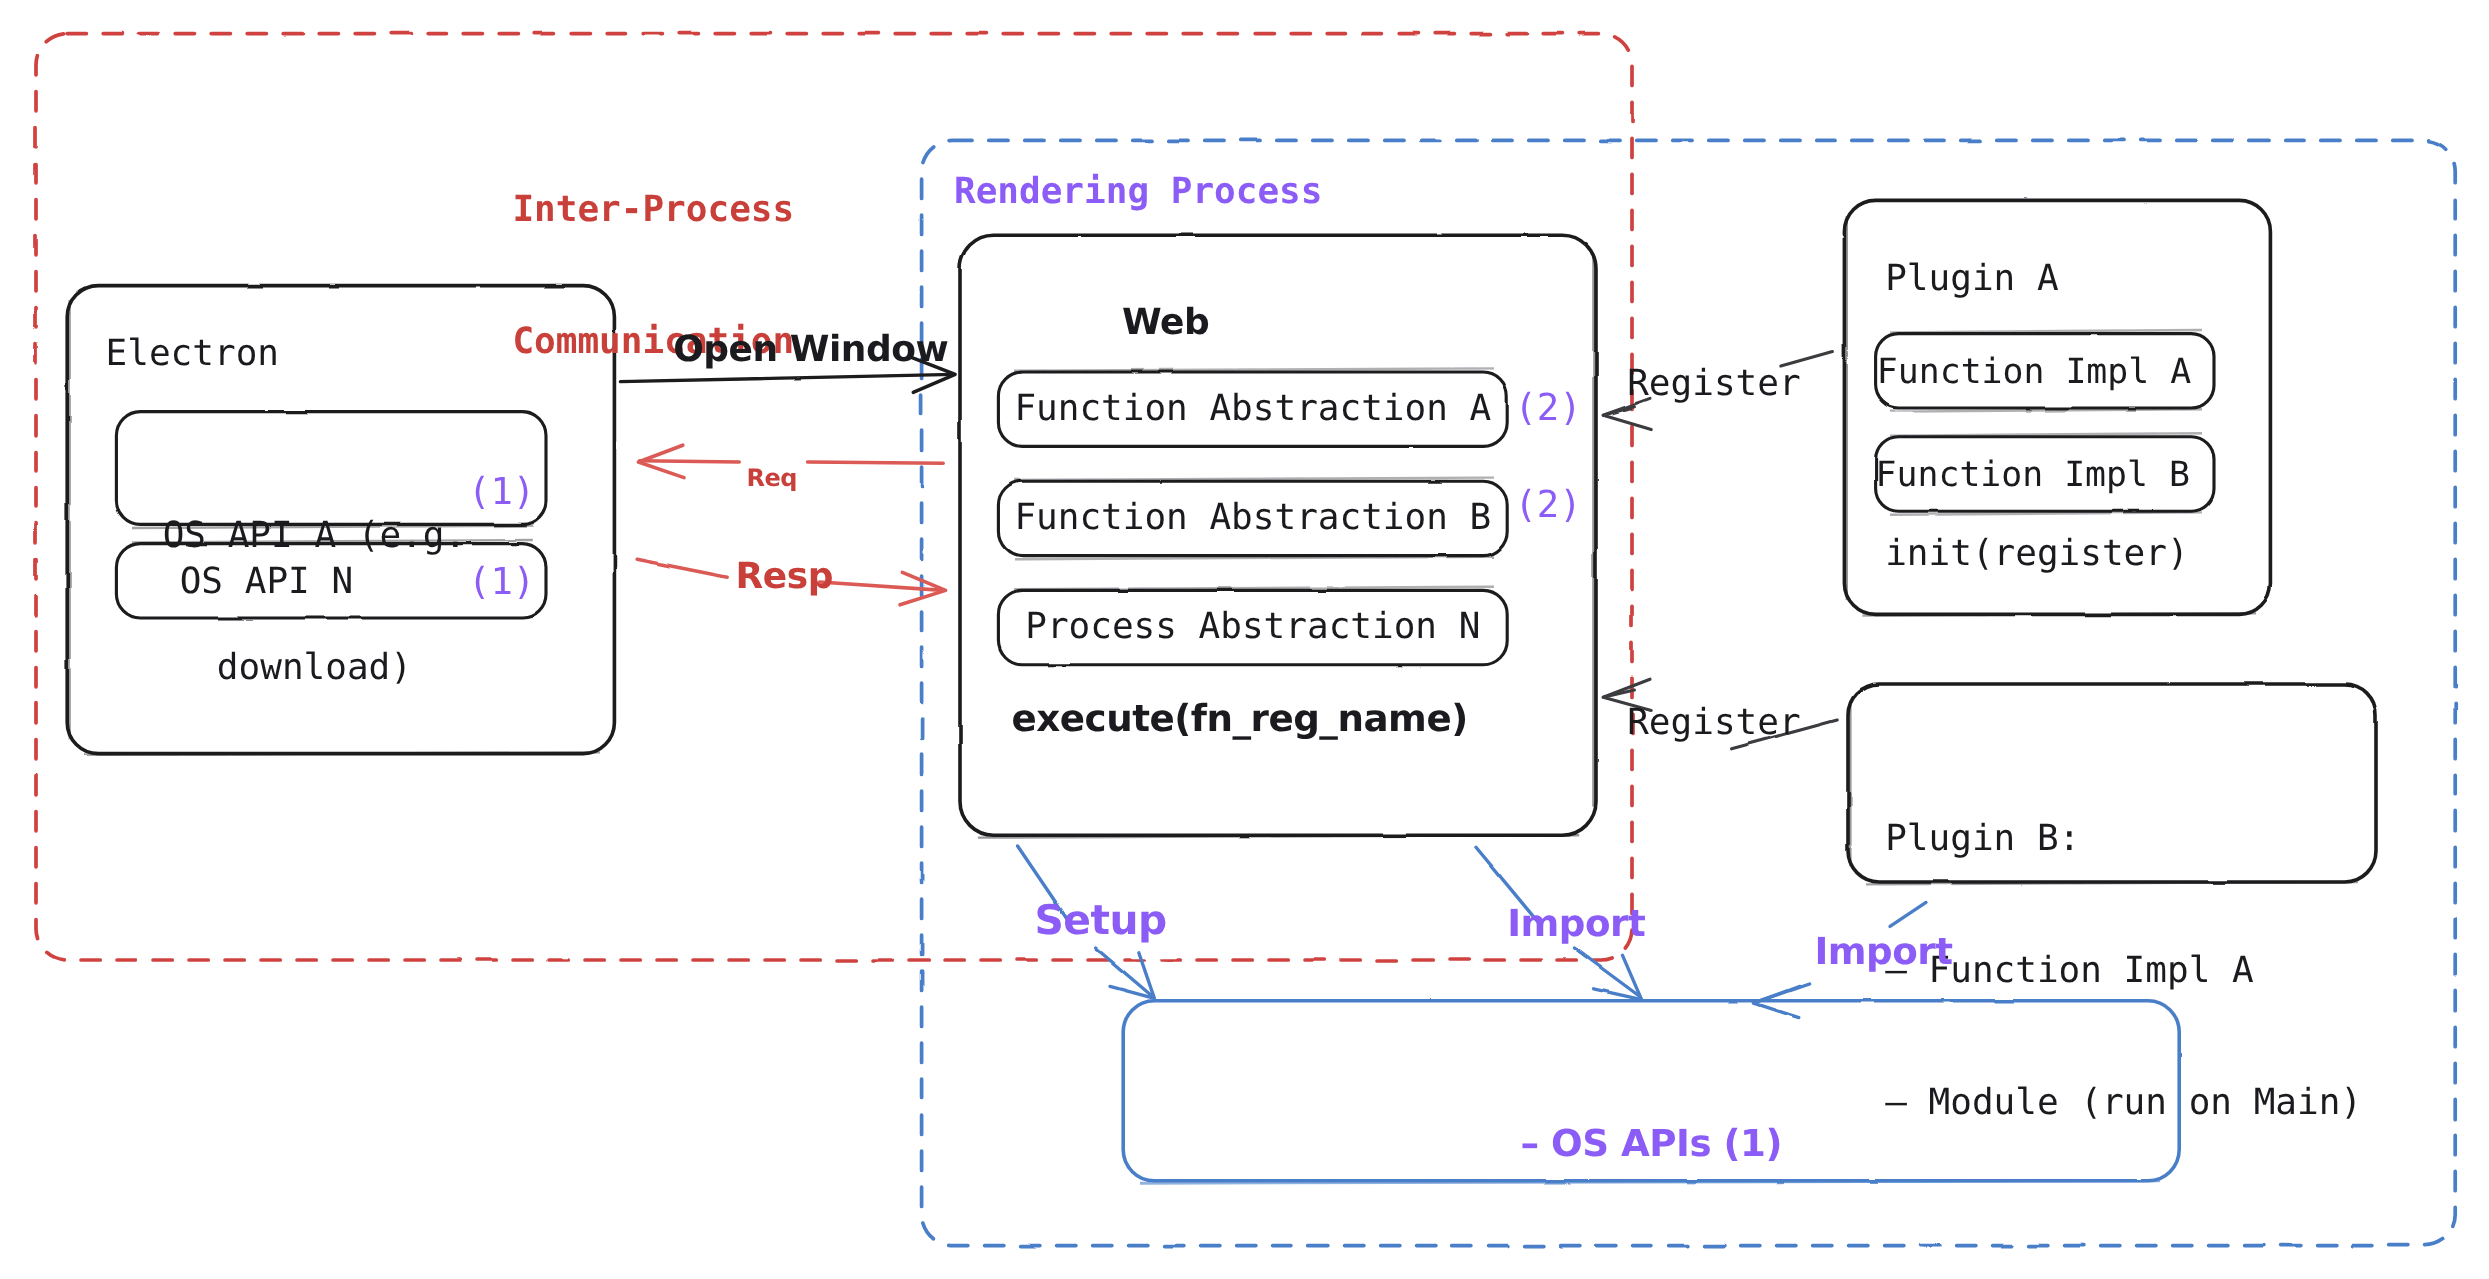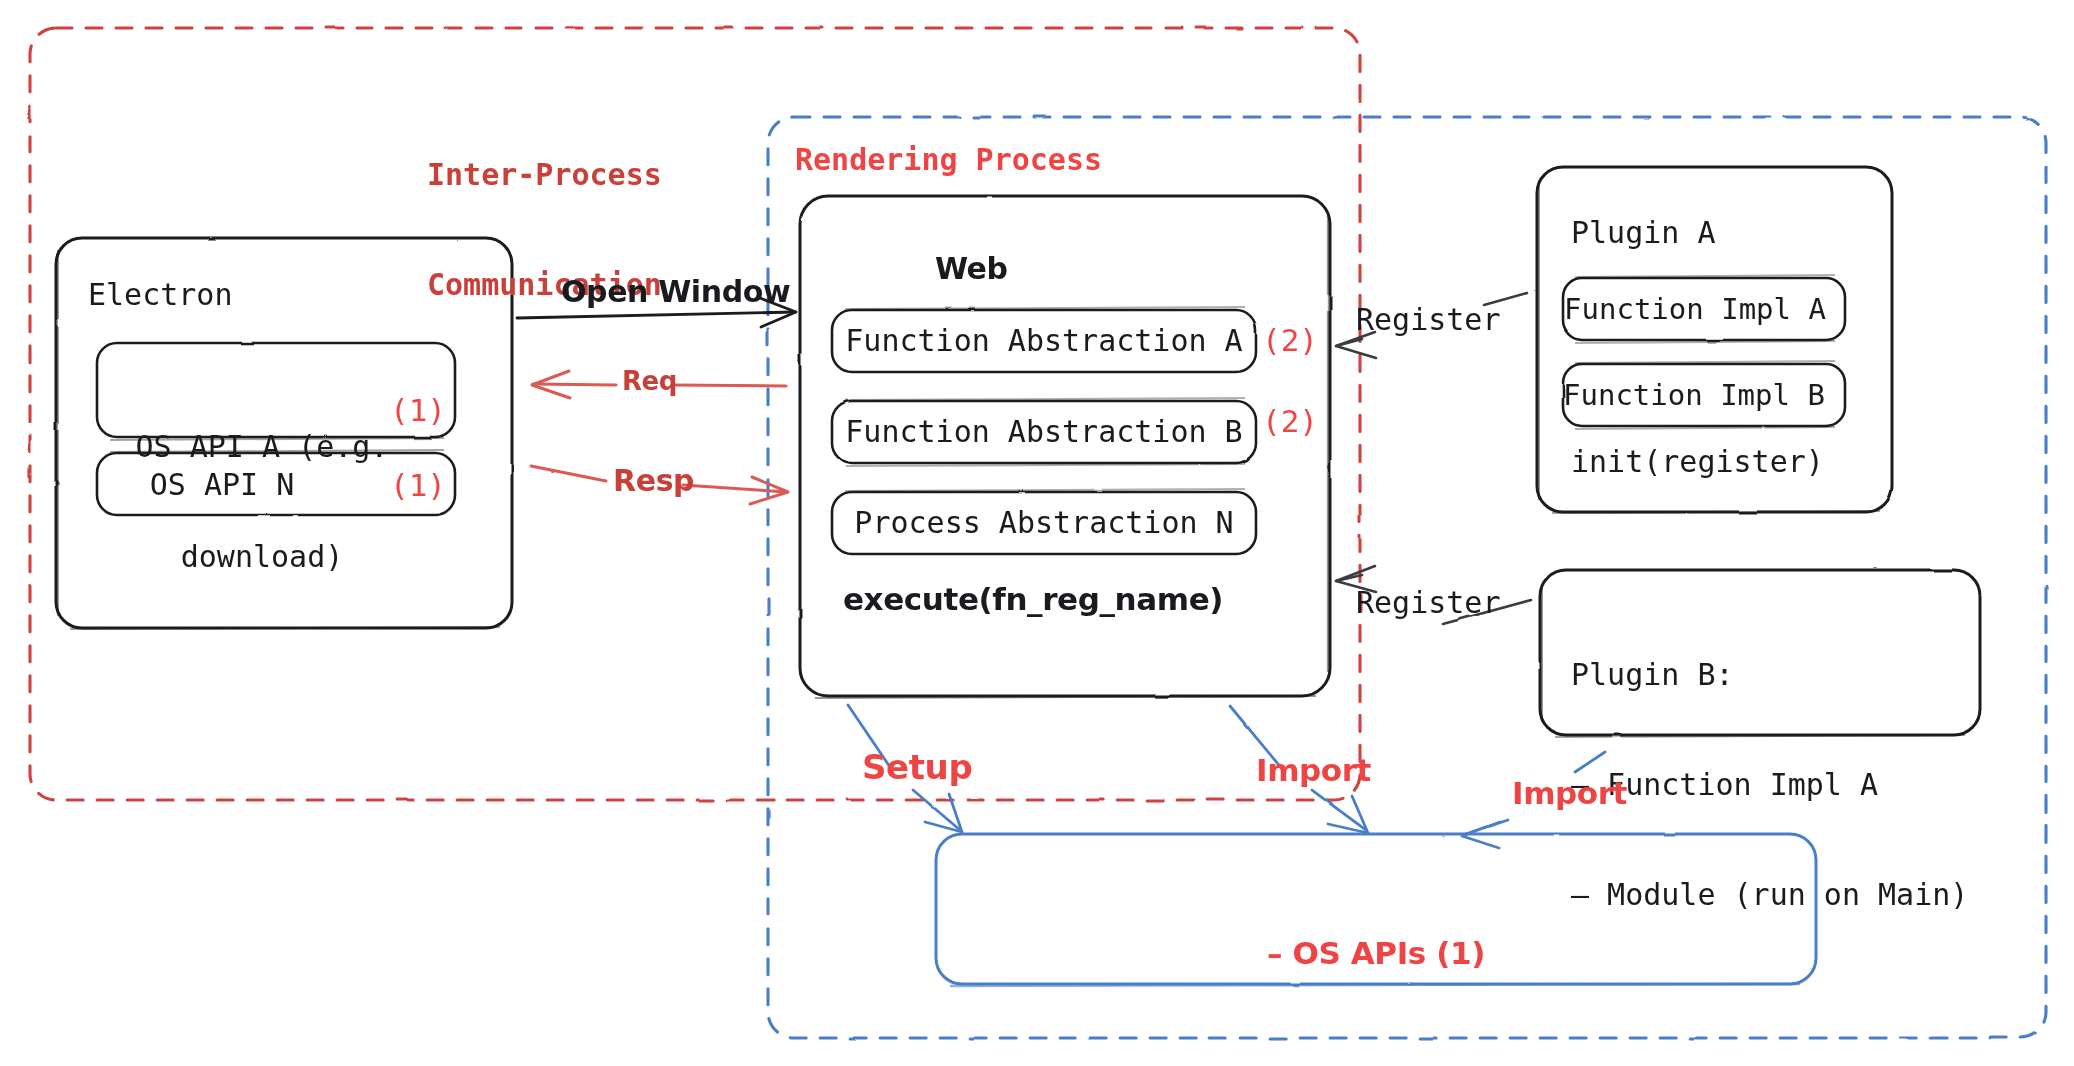--- a/index.html
+++ b/index.html
@@ -8,21 +8,21 @@
     font-family:"DejaVu Sans Mono", monospace;
   }
   #stage{position:absolute;inset:0;width:2074px;height:1066px;}
   svg.layer{position:absolute;left:0;top:0;width:2074px;height:1066px;overflow:visible;}
   .lbl{position:absolute;white-space:pre;line-height:1.22;}
   .mono{font-family:"DejaVu Sans Mono","Liberation Mono",monospace;}
   .hand{font-family:"DejaVu Sans","Liberation Sans",sans-serif;font-weight:600;letter-spacing:-0.4px;}
   .ctr{text-align:center;}
   .blk{color:#1b1b1f;}
   .red{color:#c9403a;}
-  .blu{color:#ef4444;}
+  .blu{color:#8b5cf6;}
   .marker-tag{font-size:31px;}
   
   .t-title{font-size:30px;}
   .t-box{font-size:30px;}
   .t-small{font-size:29px;}
   .t-core{font-size:31px;}
 </style>
 </head>
 <body>
 
@@ -169,21 +169,21 @@
   <div class="lbl mono blk t-box ctr" style="left:112px;top:356px;width:300px;">
     <div>OS API A (e.g.</div>
     <div>download)</div>
   </div>
   <div class="lbl mono blu marker-tag" style="left:390px;top:392px;">(1)</div>
 
   <div class="lbl mono blk t-box ctr" style="left:112px;top:467px;width:220px;">OS API N</div>
   <div class="lbl mono blu marker-tag" style="left:390px;top:467px;">(1)</div>
 
   <div class="lbl hand blk" style="left:561px;top:274px;font-size:30px;">Open Window</div>
-  <div class="lbl hand red" style="left:622px;top:366px;font-size:26px;">Req</div>
+  <div class="lbl hand red" style="left:622px;top:386px;font-size:20px;">Req</div>
   <div class="lbl hand red" style="left:613px;top:463px;font-size:30px;">Resp</div>
 
   <div class="lbl hand blk" style="left:935px;top:251px;font-size:30px;">Web</div>
 
   <div class="lbl mono blk t-box ctr" style="left:832px;top:323px;width:424px;">Function Abstraction A</div>
   <div class="lbl mono blu marker-tag" style="left:1262px;top:322px;">(2)</div>
 
   <div class="lbl mono blk t-box ctr" style="left:832px;top:414px;width:424px;">Function Abstraction B</div>
   <div class="lbl mono blu marker-tag" style="left:1262px;top:403px;">(2)</div>
 
@@ -192,21 +192,21 @@
   <div class="lbl hand blk" style="left:843px;top:581px;font-size:31px;">execute(fn_reg_name)</div>
 
   <div class="lbl mono blk t-box" style="left:1356px;top:302px;">Register</div>
   <div class="lbl mono blk t-box" style="left:1356px;top:585px;">Register</div>
 
   <div class="lbl mono blk t-title" style="left:1571px;top:215px;">Plugin A</div>
   <div class="lbl mono blk t-small ctr" style="left:1563px;top:292px;width:264px;">Function Impl A</div>
   <div class="lbl mono blk t-small ctr" style="left:1563px;top:378px;width:226px;">Function Impl B</div>
   <div class="lbl mono blk t-box" style="left:1571px;top:444px;">init(register)</div>
 
-  <div class="lbl mono blk t-box" style="left:1571px;top:584px;">
+  <div class="lbl mono blk t-box" style="left:1571px;top:608px;">
     <div>Plugin B:</div>
     <div>– Function Impl A</div>
     <div>– Module (run on Main)</div>
   </div>
 
   <div class="lbl hand blu" style="left:862px;top:747px;font-size:34px;">Setup</div>
   <div class="lbl hand blu" style="left:1256px;top:752px;font-size:31px;">Import</div>
   <div class="lbl hand blu" style="left:1512px;top:775px;font-size:31px;">Import</div>
 
   <div class="lbl hand blu t-core ctr" style="left:936px;top:855px;width:880px;line-height:1.28;">

